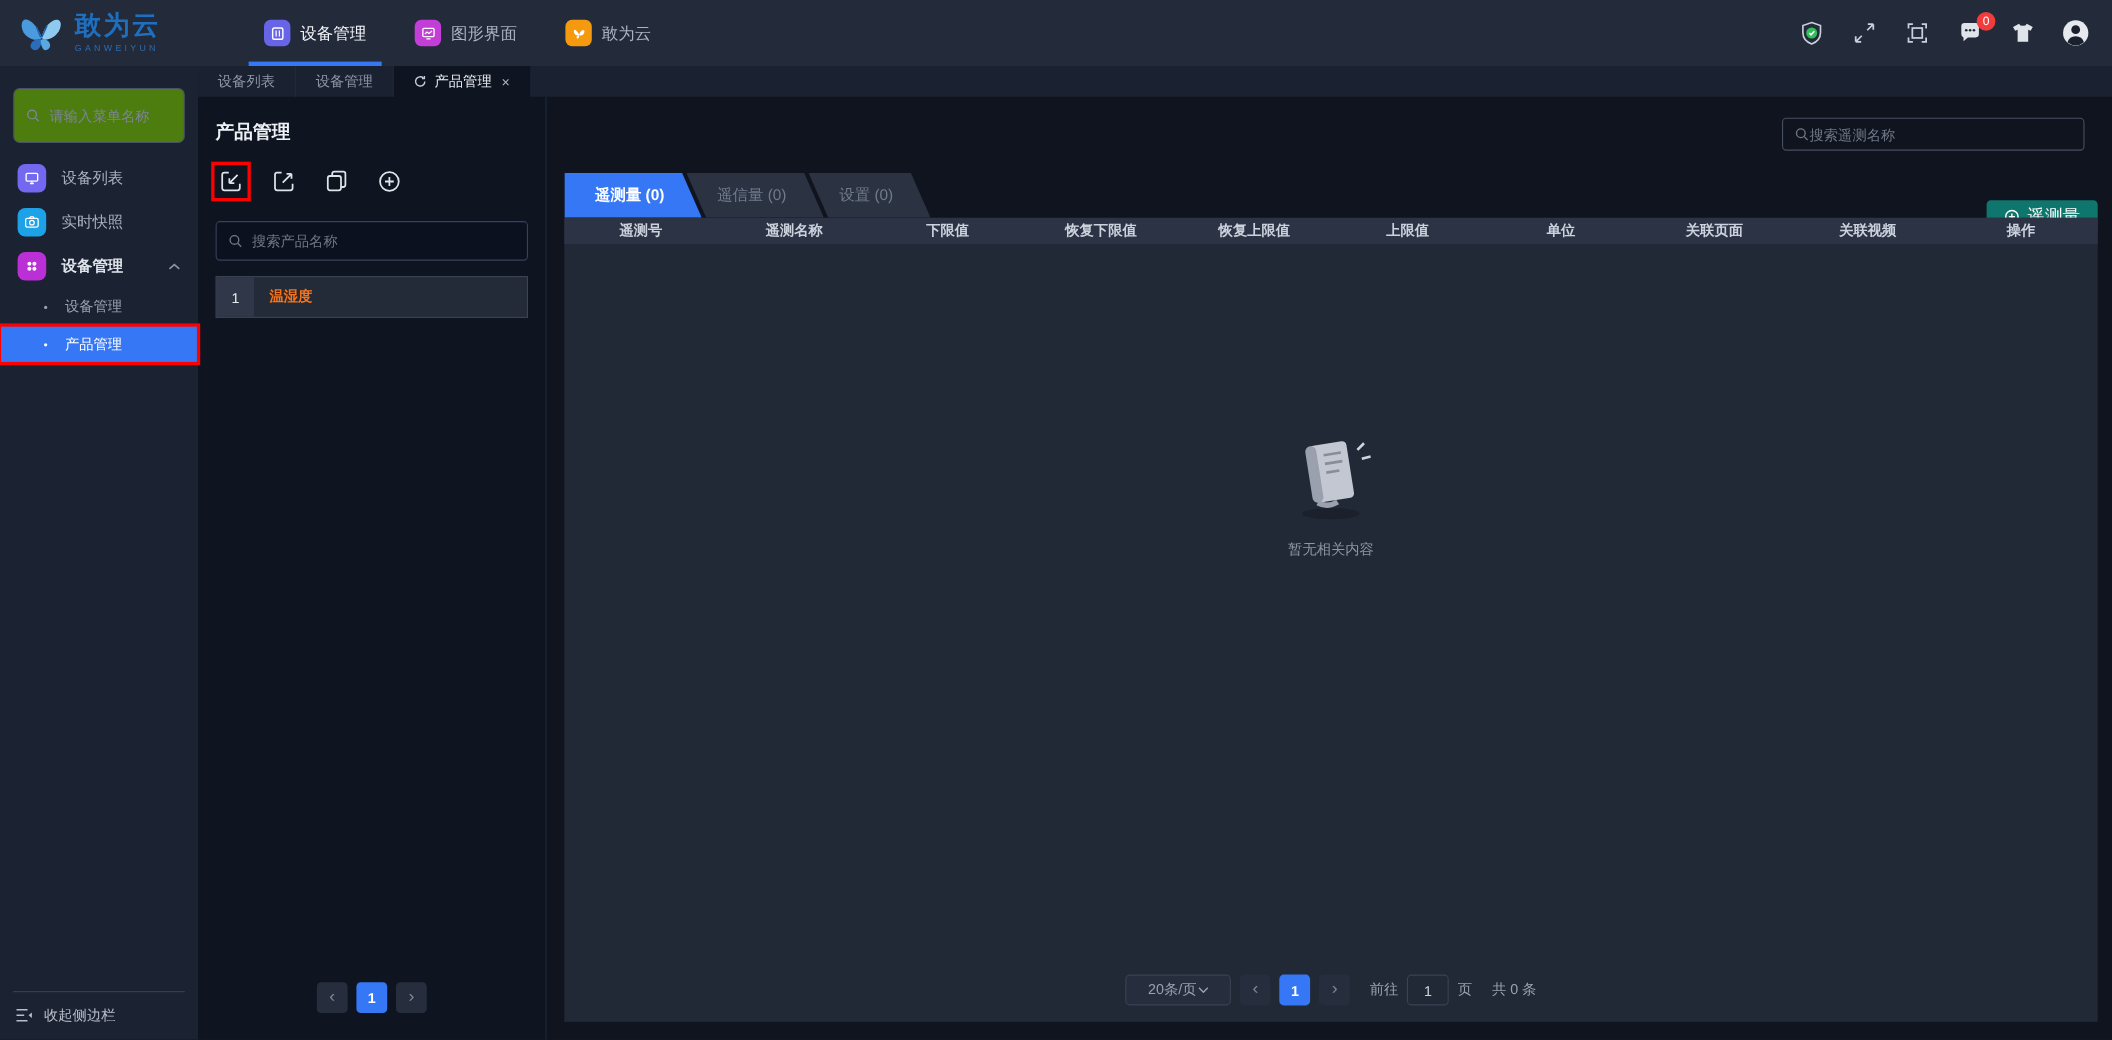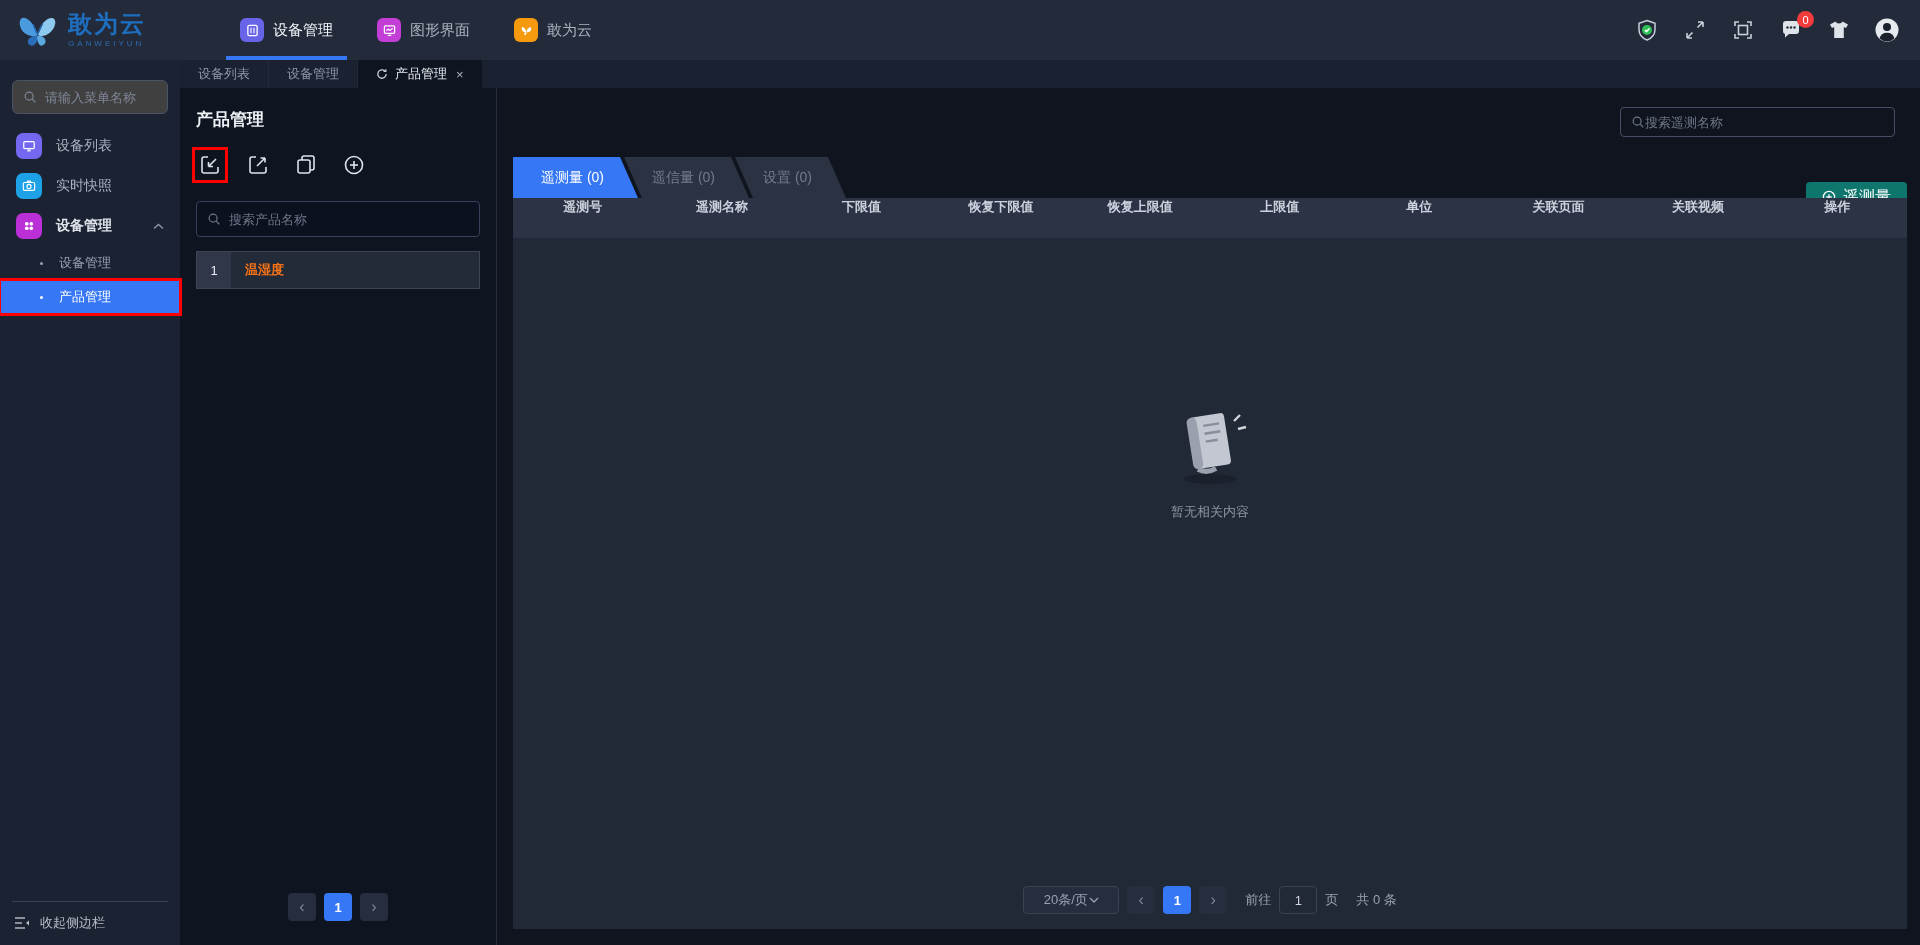--- a/index.html
+++ b/index.html
@@ -33,21 +33,21 @@
   #tabstrip { position:absolute; left:180px; top:60px; right:0; height:28px;
     background:#1a2231; display:flex; z-index:10; }
   .wtab { display:flex; align-items:center; gap:7px; padding:0 18px; font-size:13px;
     color:#8d95a6; cursor:pointer; border-right:1px solid #232b3a; }
   .wtab.active { background:#0e1420; color:#e8ebf1; border-right:none; }
   .wtab .x { font-size:13px; color:#aeb5c3; margin-left:2px; }
 
   
   #sidebar { position:absolute; left:0; top:60px; bottom:0; width:180px;
     background:#1b2232; z-index:15; }
-  .sb-search { margin:20px 12px 12px 12px; height:34px; background:#404040;
+  .sb-search { margin:20px 12px 12px 12px; height:50px; background:#4d7c0f;
     border:1px solid #4a5266; border-radius:6px; display:flex; align-items:center;
     padding:0 10px; gap:8px; }
   .sb-search input { flex:1; background:transparent; border:none; outline:none;
     color:#cfd4de; font-size:13px; width:100px;
     font-family:"Liberation Sans","DejaVu Sans",sans-serif; }
   .sb-search input::placeholder { color:#7d8596; }
   .sb-item { height:40px; display:flex; align-items:center; padding:0 16px;
     gap:14px; color:#a9b0bf; font-size:14px; cursor:pointer; }
   .sb-ic { width:26px; height:26px; border-radius:7px; display:flex; flex:none;
     align-items:center; justify-content:center; }
@@ -102,30 +102,30 @@
     font-family:"Liberation Sans","DejaVu Sans",sans-serif; }
   .m-search input::placeholder { color:#6e7787; }
 
   .m-tabs { position:absolute; left:16px; top:69px; height:41px; display:flex; }
   .trap { height:41px; display:flex; align-items:center; padding:0 34px 0 28px;
     font-size:14px; color:#717b8e; background:#2b3343; cursor:pointer;
     clip-path:polygon(0 0, calc(100% - 18px) 0, 100% 100%, 18px 100%);
     margin-left:-14px; }
   .trap.first { clip-path:polygon(0 0, calc(100% - 18px) 0, 100% 100%, 0 100%);
     margin-left:0; z-index:3; }
-  .trap.active { background:#3577f5; color:#ffffff; font-weight:normal; z-index:3; }
+  .trap.active { background:#3577f5; color:#ffffff; font-weight:bold; z-index:3; }
 
   .add-btn { position:absolute; top:74px; right:13px; height:30px; background:#0f766e;
     color:#fff; border:none; border-radius:4px; display:flex; align-items:center;
     gap:7px; padding:0 16px; font-size:16px; cursor:pointer;
     font-family:"Liberation Sans","DejaVu Sans",sans-serif;margin-top:20px; }
 
   .table-card { position:absolute; left:16px; right:13px; top:110px; bottom:16px;
     background:#212936; display:flex; flex-direction:column; }
-  .t-head { height:40px; background:#2b3345; display:flex; align-items:flex-start;
+  .t-head { height:24px; background:#2b3345; display:flex; align-items:center;
     flex:none; }
   .t-col { flex:1; text-align:center; font-size:13px; font-weight:bold; color:#ccd2dd; }
   .t-body { flex:1; position:relative; }
   .empty { position:absolute; left:0; right:0; top:26%; display:flex;
     flex-direction:column; align-items:center; gap:14px; }
   .empty-caption { font-size:13px; color:#8d95a6; }
   .t-foot { height:58px; flex:none; display:flex; align-items:center;
     justify-content:center; gap:8px; font-size:13px; color:#99a1b0; }
   .psize { height:28px; min-width:96px; background:#262e3e; border:1px solid #3a4254;
     border-radius:4px; display:flex; align-items:center; justify-content:center;

